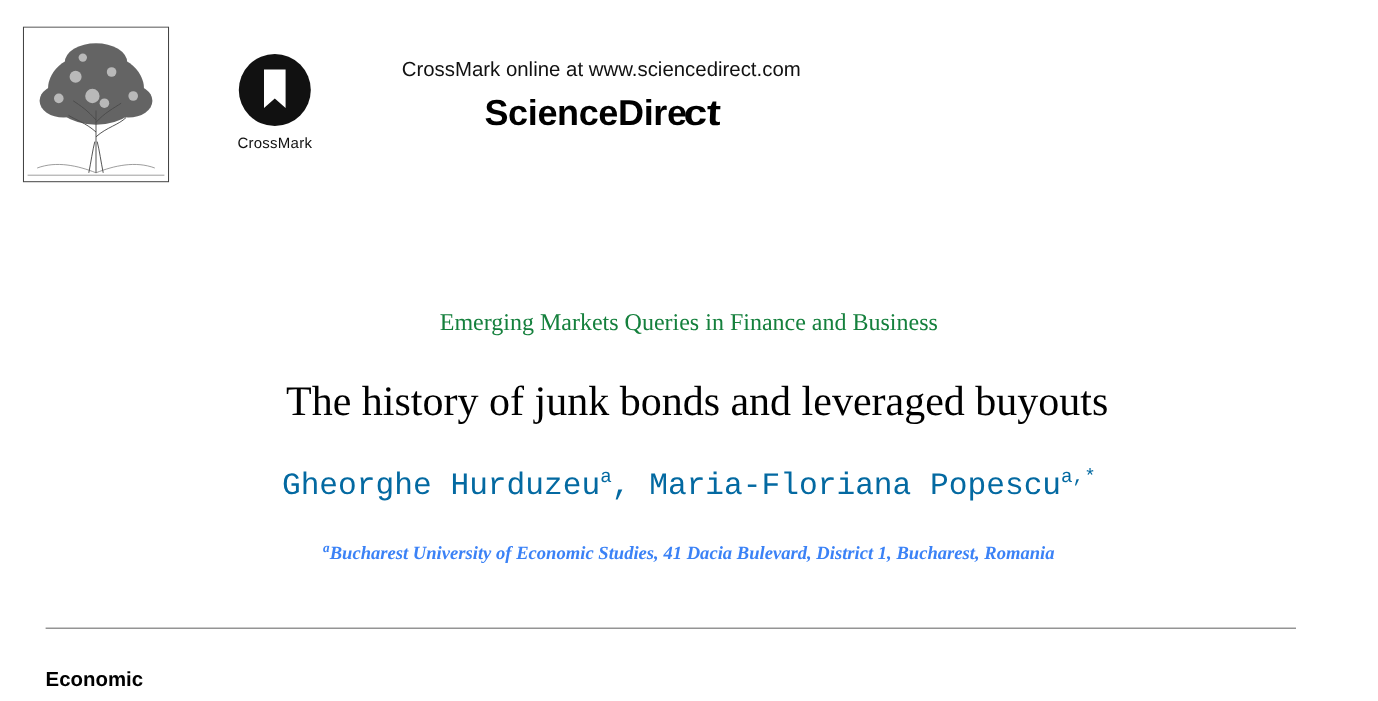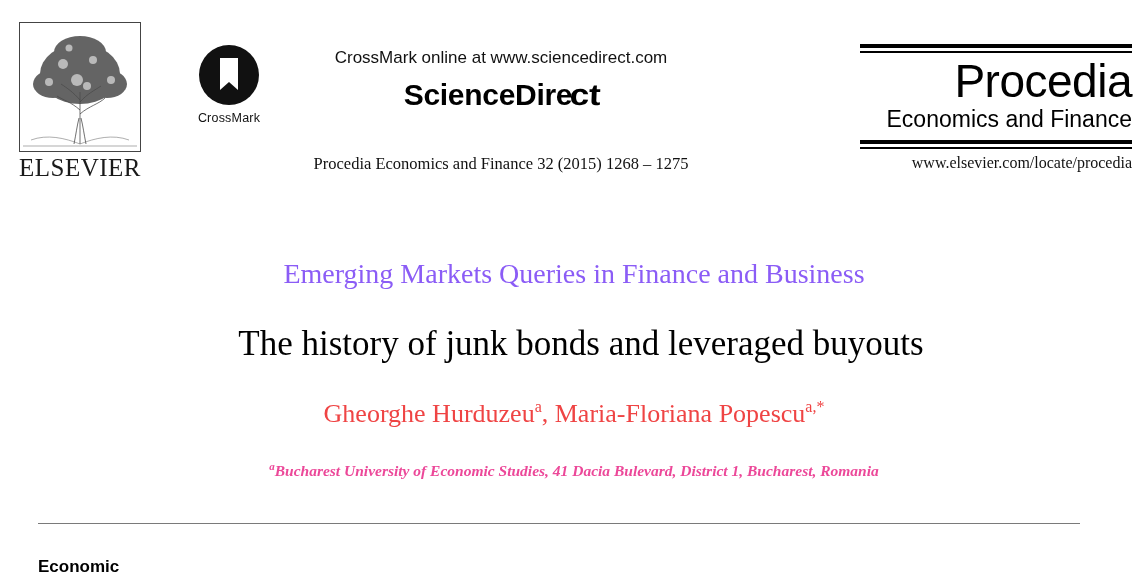--- a/index.html
+++ b/index.html
@@ -147,47 +147,47 @@
   
   .title-area {
     position: absolute;
     left: 0;
     top: 258px;
     width: 1148px;
     text-align: center;
   }
   .conference {
     font-family: "Liberation Serif", serif;
-    font-size: 28px;
-    color: #8b5cf6;
+    font-size: 20px;
+    color: #15803d;
   }
   .paper-title {
     font-family: "Liberation Serif", serif;
     font-size: 35px;
     margin-top: 34px;
     color: #000;
     padding-left: 14px;
   }
   .authors {
-    font-family: Liberation Serif, serif;
+    font-family: Liberation Mono, monospace;
     font-size: 26px;
     margin-top: 34px;
-    color: #ef4444;
+    color: #0369a1;
   }
   .authors sup {
     font-size: 16px;
     vertical-align: super;
   }
   .affiliation {
     font-family: "Liberation Serif", serif;
     font-style: italic;
     font-weight: bold;
     font-size: 15.5px;
     margin-top: 31px;
-    color: #ec4899;
+    color: #3b82f6;
   }
   .affiliation sup {
     font-size: 11px;
     vertical-align: super;
   }
 
   
   .separator {
     position: absolute;
     left: 38px;
@@ -239,48 +239,35 @@
           <circle cx="92" cy="58" r="4"></circle>
           <circle cx="68" cy="64" r="4"></circle>
           <circle cx="50" cy="26" r="3.5"></circle>
         </g>
         <g stroke="#555" stroke-width="0.6" fill="none" opacity="0.8">
           <path d="M12 118 C28 112 46 116 61 122"></path>
           <path d="M110 118 C94 112 76 116 61 122"></path>
           <path d="M4 124 L118 124"></path>
         </g>
       </svg>
-      <div class="elsevier-word">ELSEVIER</div>
     </div>
 
     <div class="crossmark">
       <svg width="62" height="62" viewBox="0 0 62 62">
         <circle cx="31" cy="31" r="30" fill="#111111"></circle>
         <path d="M22 14 L40 14 L40 46 L31 38 L22 46 Z" fill="#ffffff"></path>
       </svg>
       <div class="crossmark-label">CrossMark</div>
     </div>
 
     <div class="center-block">
       <div class="avail-line">CrossMark online at www.sciencedirect.com</div>
       <div class="sciencedirect"><span>ScienceDire</span><span class="tail">ct</span></div>
-      <div class="journal-ref">Procedia Economics and Finance 32 (2015) 1268 – 1275</div>
     </div>
 
-    <div class="procedia">
-      <div class="rule-thick"></div>
-      <div class="rule-thin"></div>
-      <div class="procedia-word">Procedia</div>
-      <div class="procedia-sub">Economics and Finance</div>
-      <div class="procedia-bottom-rules">
-        <div class="rule-thick"></div>
-        <div class="rule-thin"></div>
-      </div>
-      <div class="procedia-url">www.elsevier.com/locate/procedia</div>
-    </div>
   </div>
 
   <div class="title-area">
     <div class="conference">Emerging Markets Queries in Finance and Business</div>
     <div class="paper-title">The history of junk bonds and leveraged buyouts</div>
     <div class="authors"><span>Gheorghe Hurduzeu</span><sup>a</sup><span>, Maria-Floriana Popescu</span><sup>a,*</sup></div>
     <div class="affiliation"><sup>a</sup><span>Bucharest University of Economic Studies, 41 Dacia Bulevard,  District 1, Bucharest, Romania</span></div>
   </div>
 
   <div class="separator"></div>

